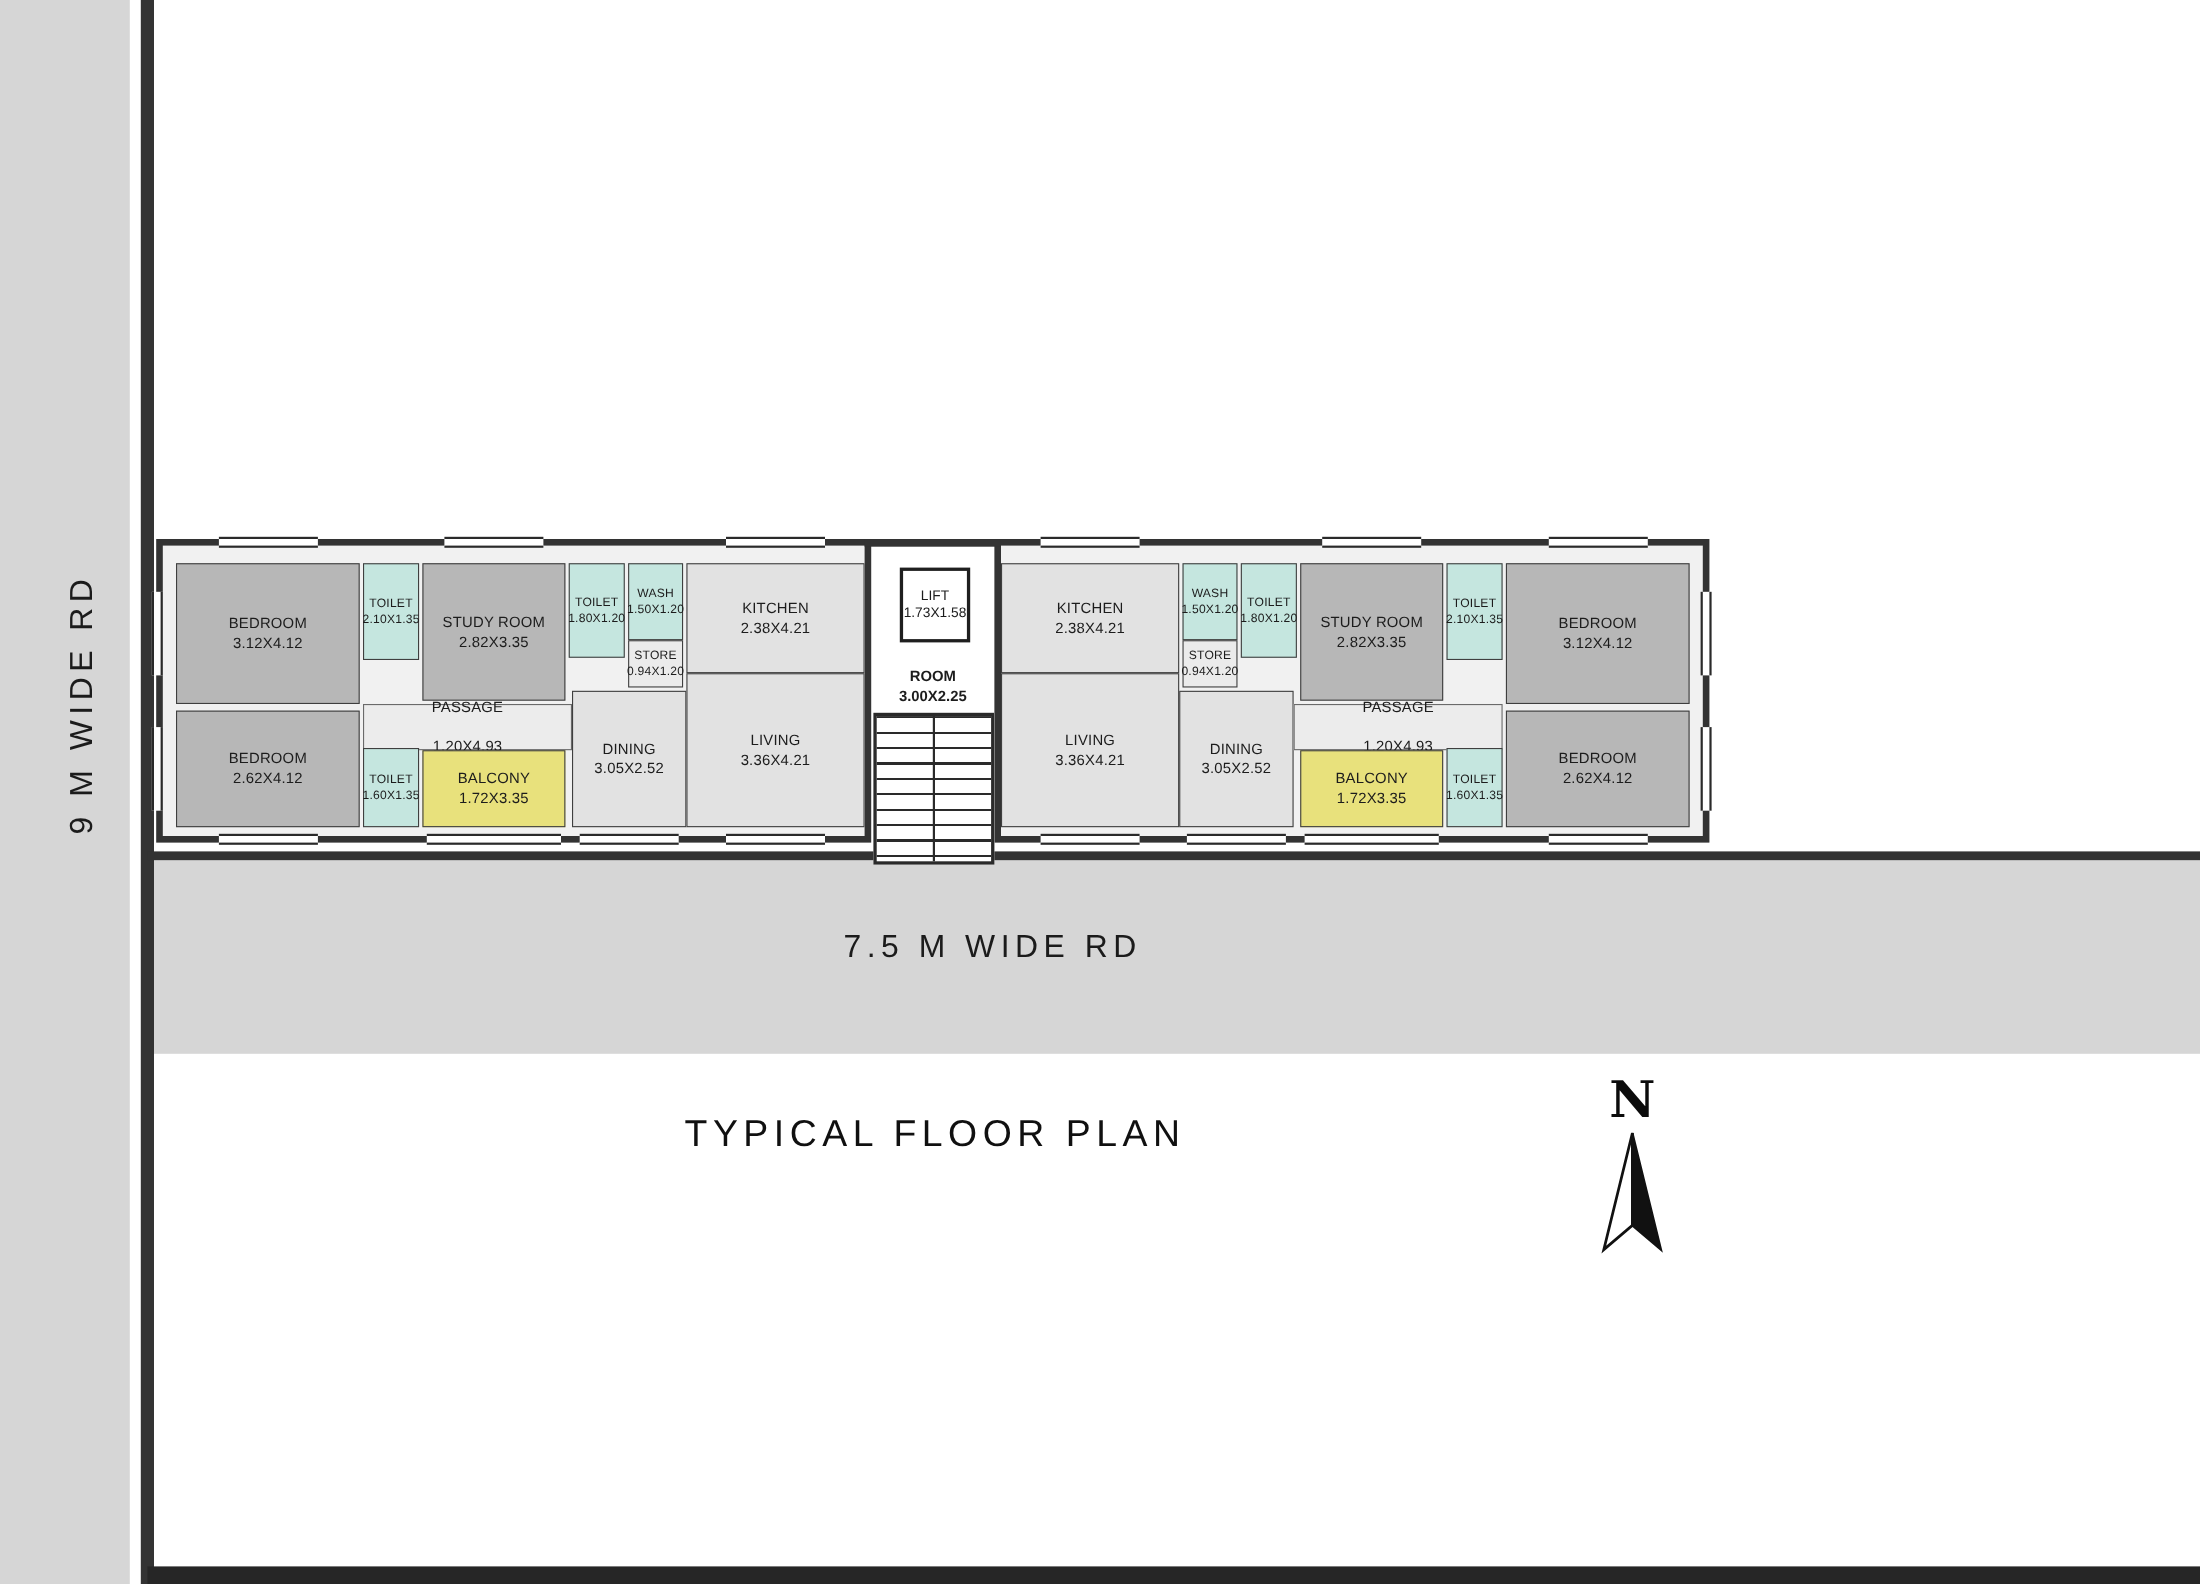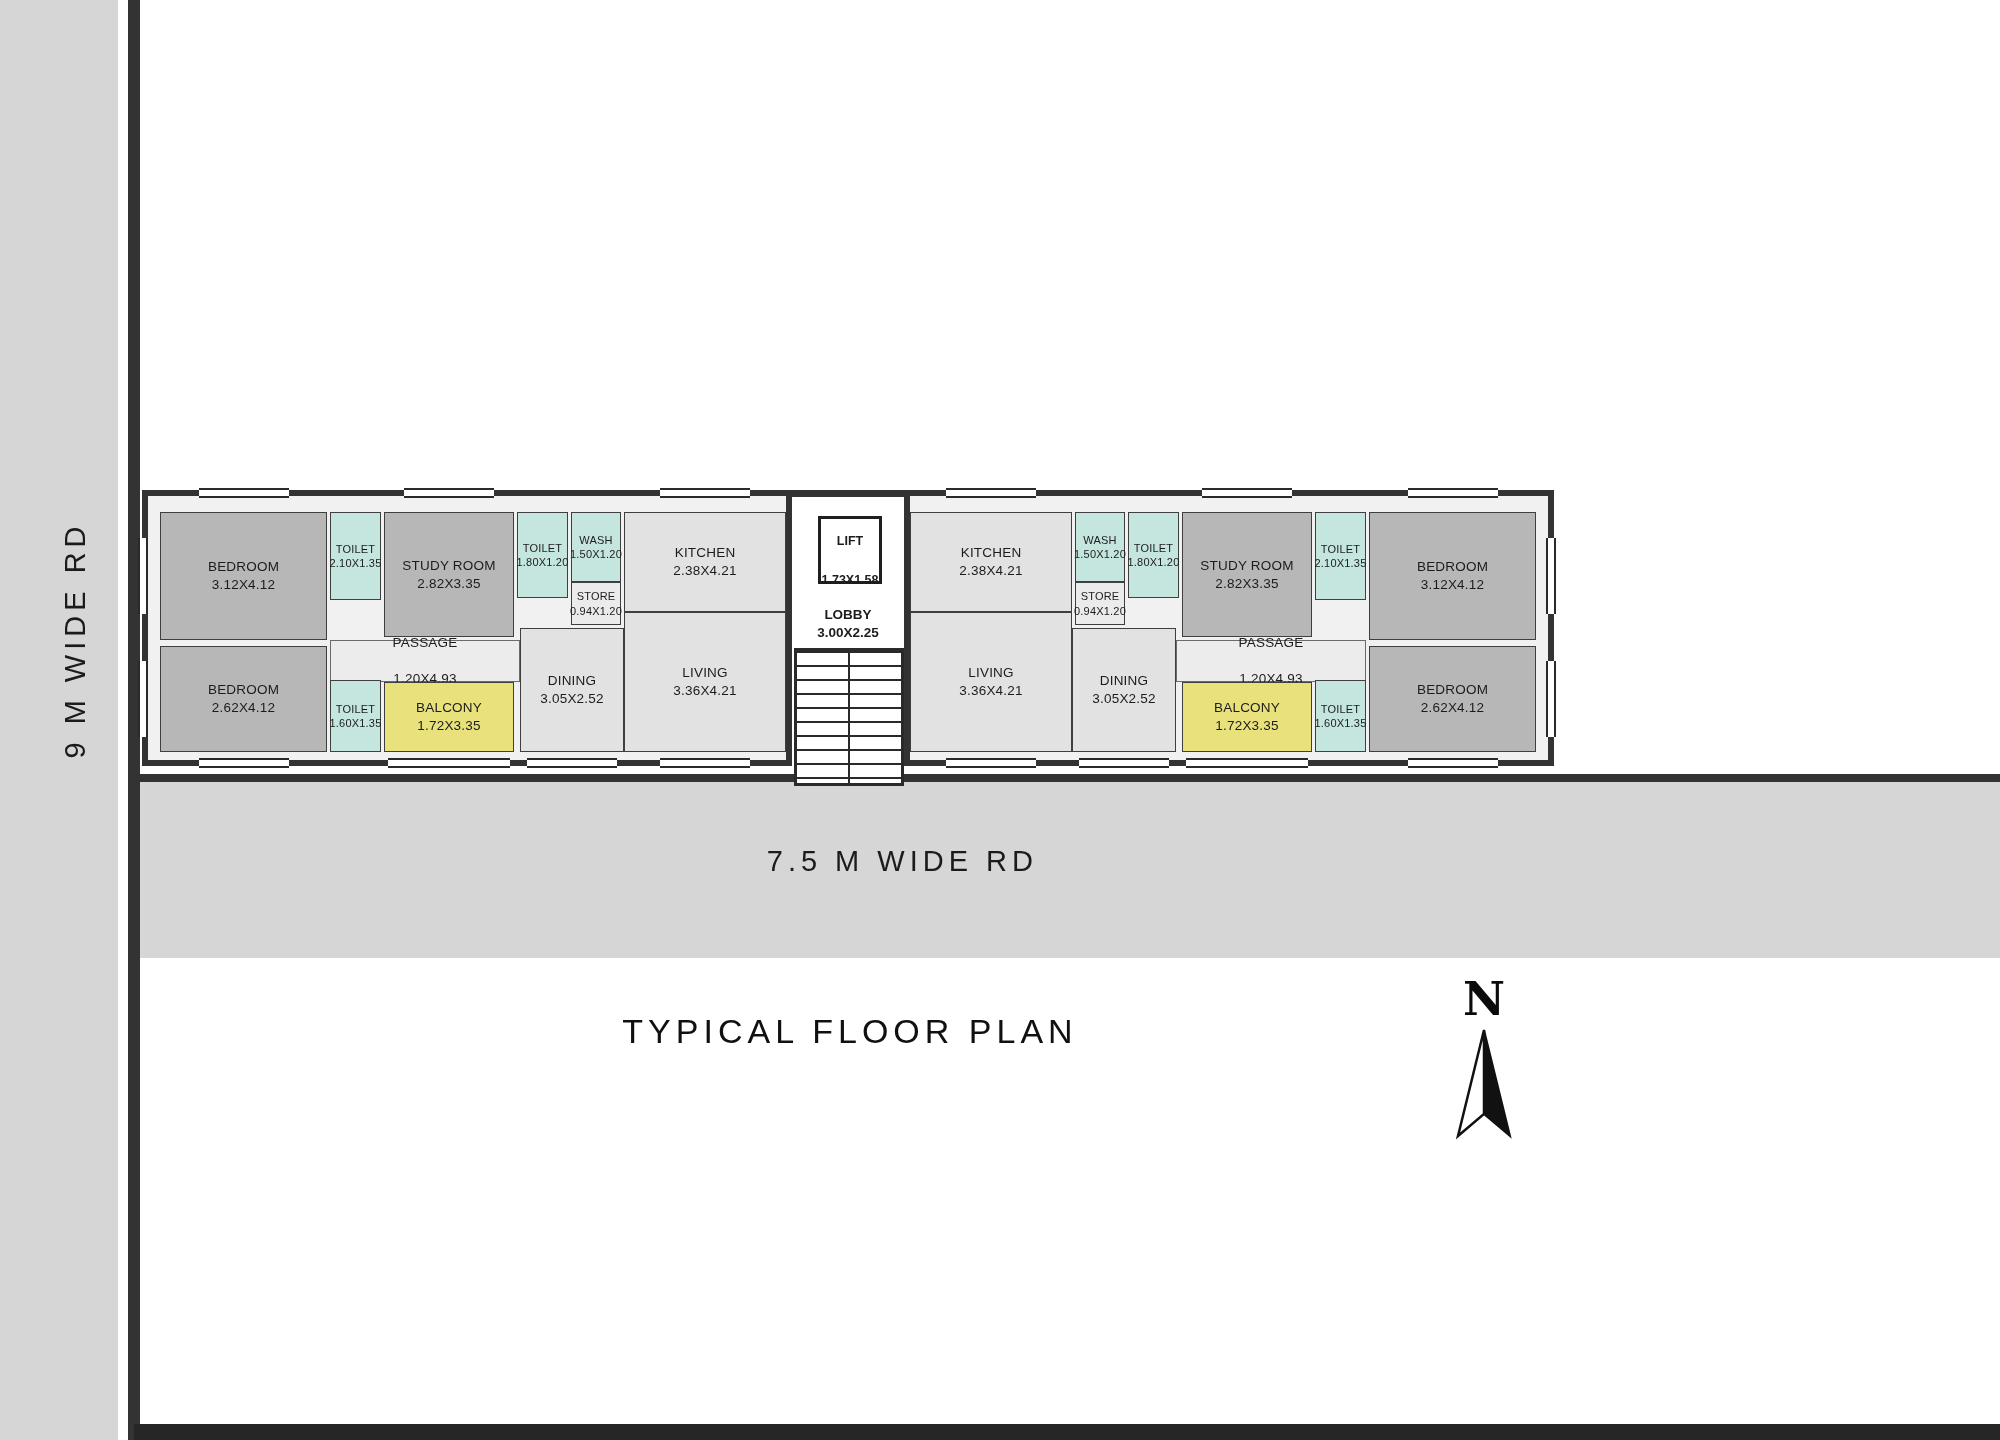--- a/index.html
+++ b/index.html
@@ -34,21 +34,21 @@
   .f-balcony{background:var(--c-balcony);} .f-living{background:var(--c-living);}
   .f-passage{background:var(--c-passage);border-color:#6a6a6a;gap:18px;} .f-store{background:var(--c-store);}
 
   
   .win-h{position:absolute;background:#fff;border-top:2px solid #2a2a2a;border-bottom:2px solid #2a2a2a;box-sizing:border-box;}
   .win-v{position:absolute;background:#fff;border-left:2px solid #2a2a2a;border-right:2px solid #2a2a2a;box-sizing:border-box;}
 
   
   .lift{position:absolute;left:818px;top:516px;width:64px;height:68px;background:#fff;border:3px solid #1f1f1f;
         box-sizing:border-box;display:flex;flex-direction:column;align-items:center;justify-content:center;text-align:center;}
-  .lift div{font-size:12.5px;font-weight:bold;line-height:1.25;white-space:nowrap;margin-top:23px;}
+  .lift div{font-size:12.5px;font-weight:normal;line-height:1.25;white-space:nowrap;}
   .lobby{position:absolute;left:798px;top:606px;width:100px;text-align:center;}
   .lobby div{font-size:13.5px;font-weight:bold;line-height:1.3;white-space:nowrap;}
   .stairs{position:absolute;left:794px;top:648px;width:110px;height:138px;background:#fff;
           border:3px solid #2a2a2a;box-sizing:border-box;
           background-image:repeating-linear-gradient(to bottom,#2a2a2a 0 2px,transparent 2px 14px);}
   .stairs .mid{position:absolute;left:50%;top:0;bottom:0;width:2px;background:#2a2a2a;transform:translateX(-50%);}
 
   
   .title1{position:absolute;left:550px;top:1012px;width:600px;text-align:center;
           font-size:34px;letter-spacing:5px;color:#101010;}
@@ -198,21 +198,21 @@
       <div class="win-h" style="left: 1186px; top: 758px; width: 122px; height: 10px;"></div>
       <div class="win-h" style="left: 1407.5px; top: 758px; width: 90px; height: 10px;"></div>
       <div class="win-v" style="left: 1546px; top: 661px; width: 10px; height: 76px;"></div>
     </div>
 
   <div class="lift">
     <div>LIFT</div>
     <div>1.73X1.58</div>
   </div>
   <div class="lobby">
-    <div>LOBBY</div>
+    <div>ROOM</div>
     <div>3.00X2.25</div>
   </div>
   <div class="stairs">
     <div class="mid"></div>
   </div>
 
   <div class="title1">TYPICAL FLOOR PLAN</div>
 
   <div class="north-n">N</div>
   <svg class="north-arrow" width="64" height="112" viewBox="0 0 64 112">

